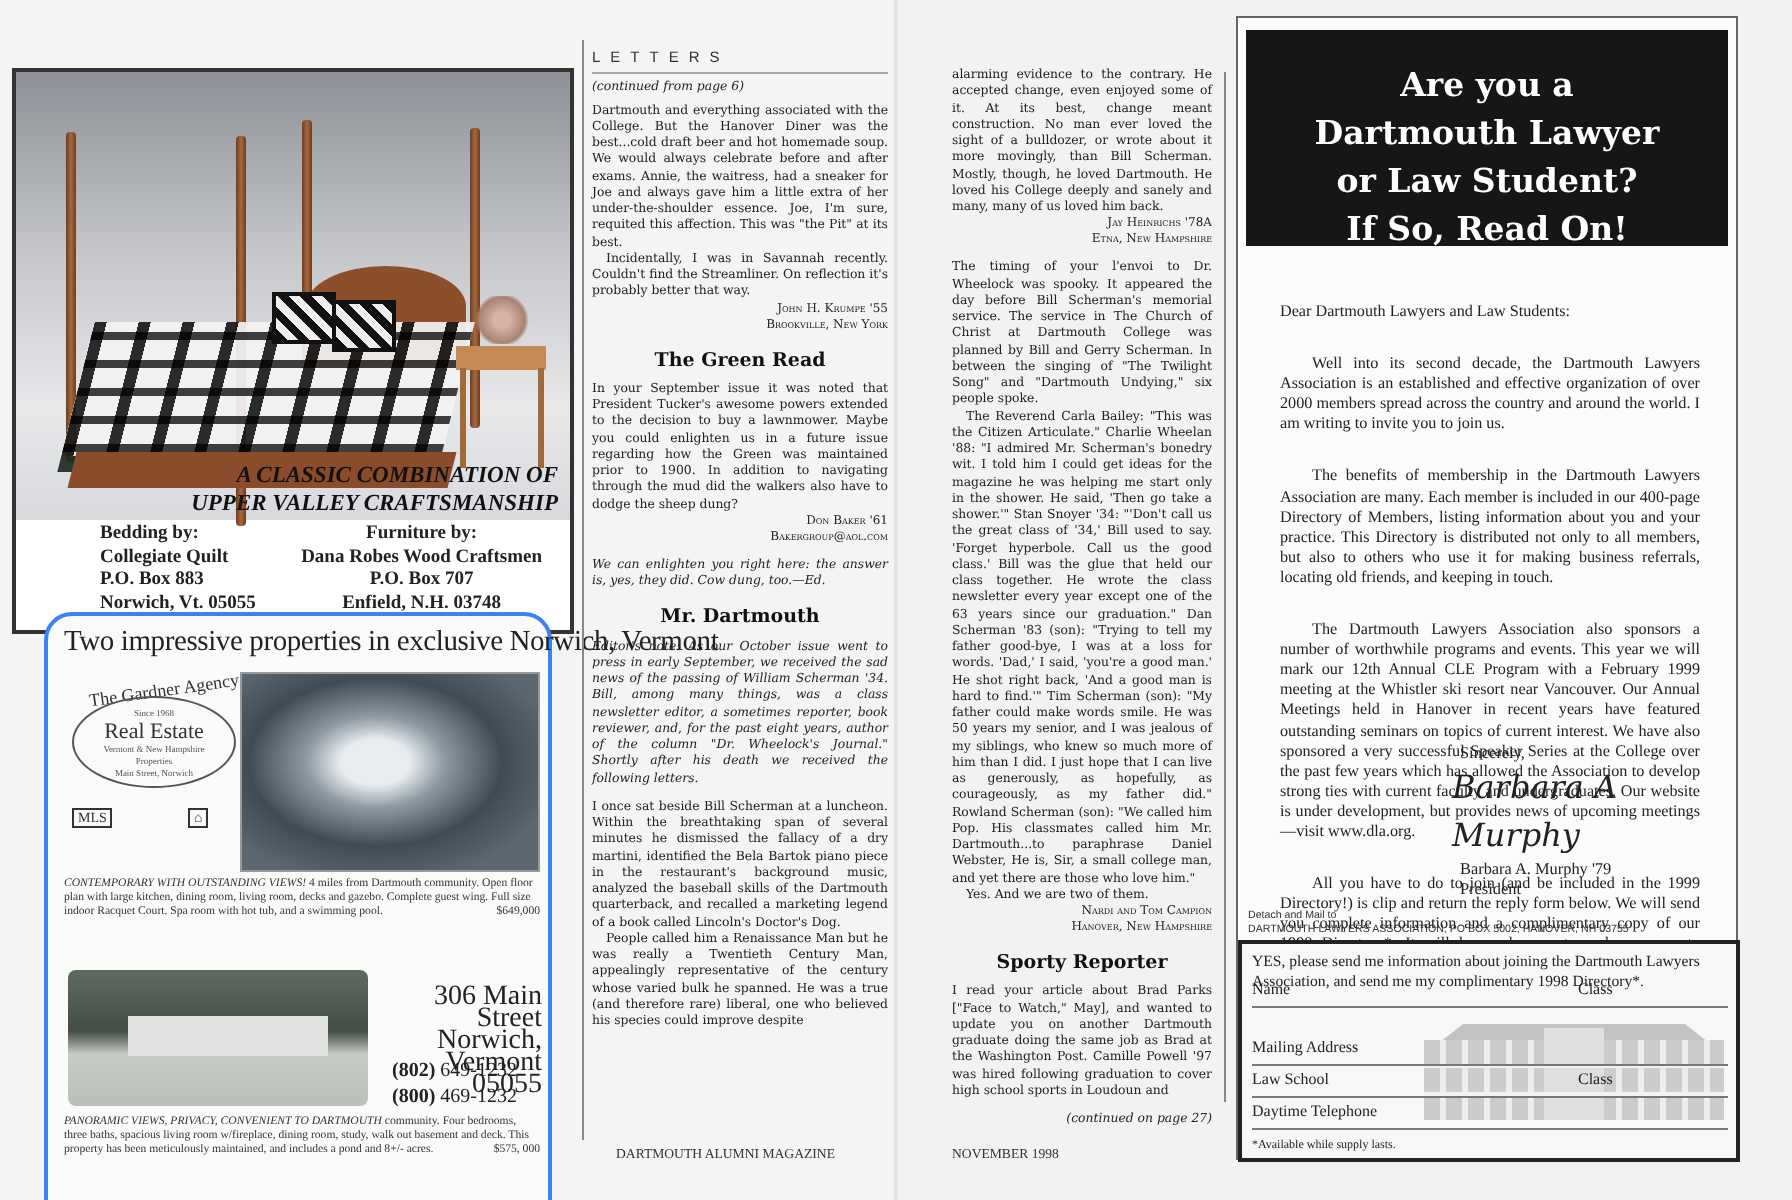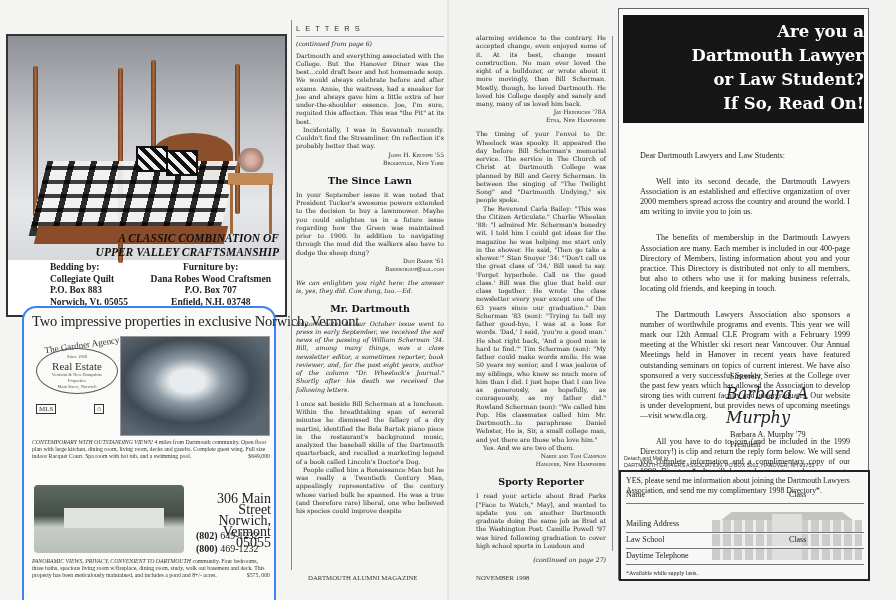--- a/index.html
+++ b/index.html
@@ -60,21 +60,21 @@
   .letters-head { font-family: "Liberation Sans", sans-serif; font-size: 7.5px; letter-spacing: 5px; color: #333; border-bottom: 1px solid #aaa; padding-bottom: 3px; margin-bottom: 3px; }
   .italic { font-style: italic; }
   .indent { text-indent: 7px; }
   .sig { text-align: right; font-variant: small-caps; font-size: 6px; line-height: 8px; }
   .section-head { font-family: "DejaVu Serif", serif; font-weight: bold; font-size: 9.5px; text-align: center; margin: 10px 0 6px; color: #111; }
   .gap { height: 6px; }
   .footer { position: absolute; font-family: "Liberation Serif", serif; font-size: 6.8px; color: #333; }
 
   
   .law-ad { position: absolute; left: 618px; top: 8px; width: 251px; height: 572px; border: 1px solid #666; background: #fbfbf9; }
-  .law-banner { position: absolute; left: 4px; top: 6px; width: 241px; height: 108px; background: #161616; color: #fff; text-align: right; font-family: "DejaVu Serif", serif; font-weight: bold; font-size: 16.5px; line-height: 24px; padding-top: 5px; }
+  .law-banner { position: absolute; left: 4px; top: 6px; width: 241px; height: 108px; background: #161616; color: #fff; text-align: center; font-family: "DejaVu Serif", serif; font-weight: bold; font-size: 16.5px; line-height: 24px; padding-top: 16px; }
   .law-body { position: absolute; left: 5px; top: 126px; width: 242px; font-family: "Liberation Serif", serif; font-size: 8.1px; line-height: 10.1px; color: #222; text-align: justify; }
   .law-body p { margin: 16px; }
   .law-body .ind { text-indent: 16px; }
   .law-sign { position: absolute; left: 111px; top: 363px; font-family: "Liberation Serif", serif; font-size: 8.2px; line-height: 10px; color: #222; }
   .signature { font-family: "DejaVu Serif", serif; font-style: italic; font-size: 16px; line-height: 24px; margin-left: -4px; color: #222; }
   .law-detach { position: absolute; left: 5px; top: 446px; font-family: "Liberation Sans", sans-serif; font-size: 5.3px; line-height: 6.5px; color: #333; }
   .law-form { position: absolute; left: 0; top: 461px; width: 251px; height: 111px; border: 2px solid #222; background: #f7f7f5; }
   .form-intro { position: absolute; left: 5px; top: 4px; width: 238px; font-family: "Liberation Serif", serif; font-size: 7.8px; line-height: 10px; }
   .form-row { position: absolute; left: 5px; width: 238px; height: 14px; border-bottom: 1px solid #777; font-family: "Liberation Serif", serif; font-size: 8px; }
   .form-row .class-label { position: absolute; left: 163px; top: 0; }
@@ -167,21 +167,21 @@
 
 <div class="col-rule" style="left:291px;top:20px;height:550px;"></div>
 <div class="col col1">
   <div class="letters-head">LETTERS</div>
   <div class="italic">(continued from page 6)</div>
   <div class="gap" style="height:3px"></div>
   <p>Dartmouth and everything associated with the College. But the Hanover Diner was the best...cold draft beer and hot homemade soup. We would always celebrate before and after exams. Annie, the waitress, had a sneaker for Joe and always gave him a little extra of her under-the-shoulder essence. Joe, I'm sure, requited this affection. This was "the Pit" at its best.</p>
   <p class="indent">Incidentally, I was in Savannah recently. Couldn't find the Streamliner. On reflection it's probably better that way.</p>
   <div class="sig">John H. Krumpe '55</div>
   <div class="sig">Brookville, New York</div>
-  <div class="section-head">The Since Lawn</div>
+  <div class="section-head">The Green Read</div>
   <p>In your September issue it was noted that President Tucker's awesome powers extended to the decision to buy a lawnmower. Maybe you could enlighten us in a future issue regarding how the Green was maintained prior to 1900. In addition to navigating through the mud did the walkers also have to dodge the sheep dung?</p>
   <div class="sig">Don Baker '61</div>
   <div class="sig">Bakergroup@aol.com</div>
   <div class="gap"></div>
   <p class="italic">We can enlighten you right here: the answer is, yes, they did. Cow dung, too.—Ed.</p>
   <div class="section-head">Mr. Dartmouth</div>
   <p class="italic">Editor's note: As our October issue went to press in early September, we received the sad news of the passing of William Scherman '34. Bill, among many things, was a class newsletter editor, a sometimes reporter, book reviewer, and, for the past eight years, author of the column "Dr. Wheelock's Journal." Shortly after his death we received the following letters.</p>
   <div class="gap"></div>
   <p>I once sat beside Bill Scherman at a luncheon. Within the breathtaking span of several minutes he dismissed the fallacy of a dry martini, identified the Bela Bartok piano piece in the restaurant's background music, analyzed the baseball skills of the Dartmouth quarterback, and recalled a marketing legend of a book called Lincoln's Doctor's Dog.</p>
   <p class="indent">People called him a Renaissance Man but he was really a Twentieth Century Man, appealingly representative of the century whose varied bulk he spanned. He was a true (and therefore rare) liberal, one who believed his species could improve despite</p>

